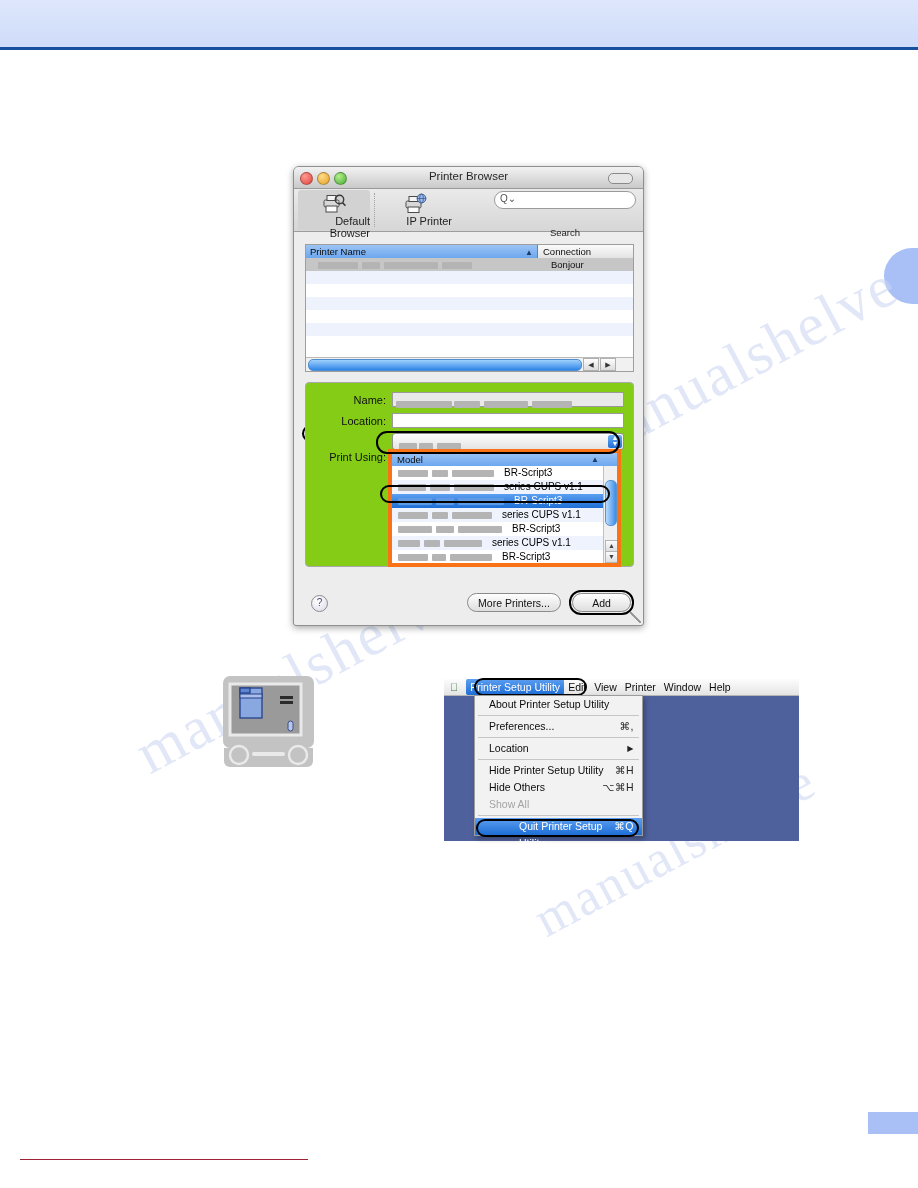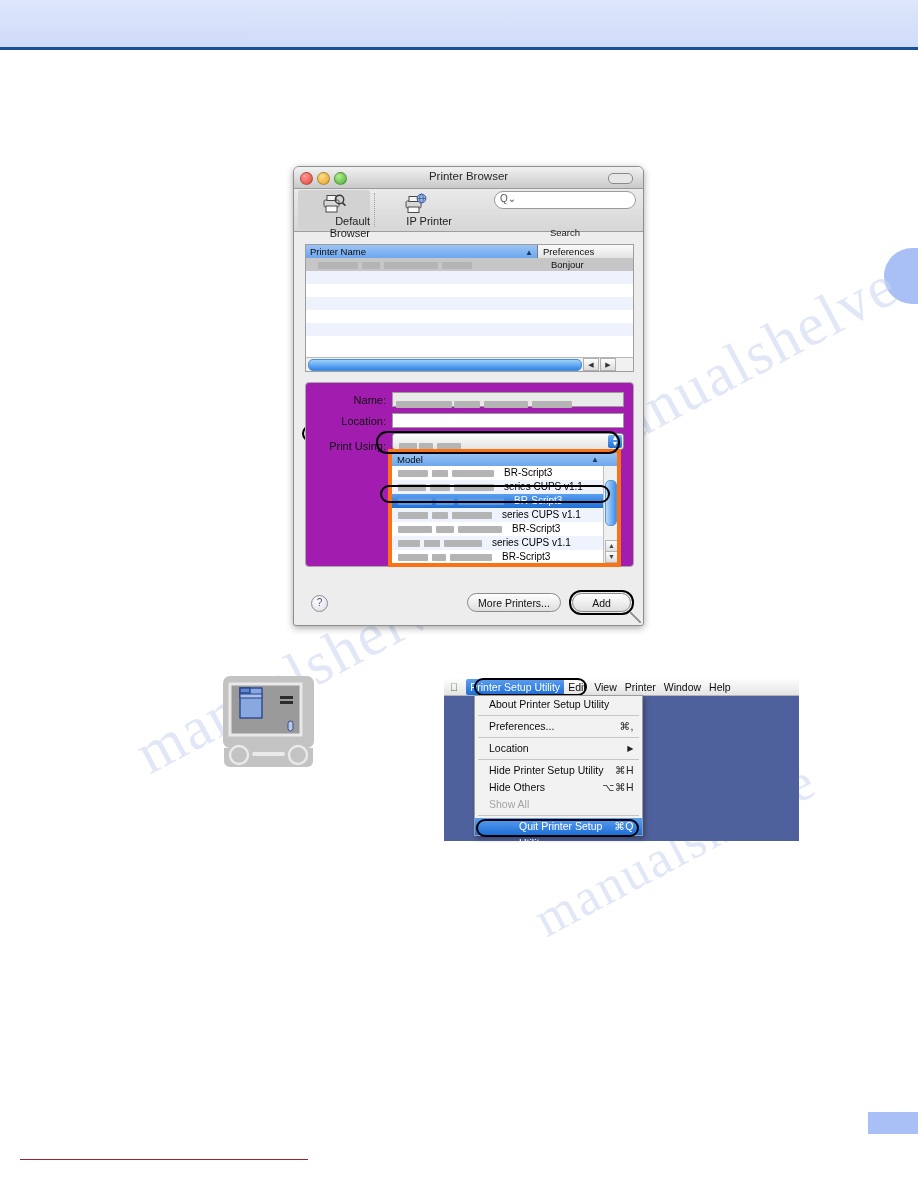--- a/index.html
+++ b/index.html
@@ -143,21 +143,21 @@
   }
   .list-oval{
     position:absolute; left:8px; top:258px; width:313px; height:17px;
     border:2.2px solid #000; border-radius:9px; box-sizing:border-box;
     pointer-events:none;
   }
 
   
   .form-pane{
     position:absolute; left:11px; top:215px; width:327px; height:183px;
-    background:#a21caf; border:1px solid #a9a9a9; border-radius:4px;
+    background:#84cc16; border:1px solid #a9a9a9; border-radius:4px;
   }
   .flabel{ position:absolute; text-align:right; width:80px; font-size:11px; color:#101010; }
   .finput{
     position:absolute; height:15px; background:#fff;
     border:1px solid #9a9a9a; box-sizing:border-box;
   }
   .finput.grey{ background:#e9e9e9; }
   .popup{
     position:absolute; height:17px; border:1px solid #8e8e8e; border-radius:3px;
     background:linear-gradient(#fdfdfd,#e4e4e4); box-sizing:border-box;
@@ -335,21 +335,21 @@
     </div>
   </div>
 
   <div class="list-pane">
     <div class="list-head">
       <div class="lh-name">
         <span>Printer Name</span>
         <span class="lh-sorter">▲</span>
       </div>
       <div class="lh-conn">
-        <span>Preferences</span>
+        <span>Connection</span>
       </div>
     </div>
 
     <div class="list-rows">
       <div class="lrow first">
         <div class="cell-name">
           <span class="redact" style="width:40px"></span><span class="redact" style="width:18px"></span><span class="redact" style="width:54px"></span><span class="redact" style="width:30px"></span>
         </div>
         <div class="cell-conn">Bonjour</div>
       </div>
@@ -371,21 +371,21 @@
 
   <div class="form-pane">
     <div class="flabel" style="left:0px; top:11px;">Name:</div>
     <div class="finput grey" style="left:86px; top:9px; width:232px;">
       <span class="redact" style="width:56px;margin:4px 2px 0 3px"></span><span class="redact" style="width:26px;margin-top:4px"></span><span class="redact" style="width:44px;margin-top:4px"></span><span class="redact" style="width:40px;margin-top:4px"></span>
     </div>
 
     <div class="flabel" style="left:0px; top:32px;">Location:</div>
     <div class="finput" style="left:86px; top:30px; width:232px;"></div>
 
-    <div class="flabel" style="left:0px; top:57px;">Print Using:</div>
+    <div class="flabel" style="left:0px; top:68px;">Print Using:</div>
     <div class="popup" style="left:86px; top:50px; width:232px;">
       <span class="redact" style="width:18px;margin:5px 2px 0 6px"></span><span class="redact" style="width:14px;margin-top:5px"></span><span class="redact" style="width:24px;margin-top:5px"></span>
       <div class="popup-arrows">
         <div>▲</div>
           <div>▼</div>
       </div>
     </div>
 
     <div class="model-pane">
       <div class="model-head">

